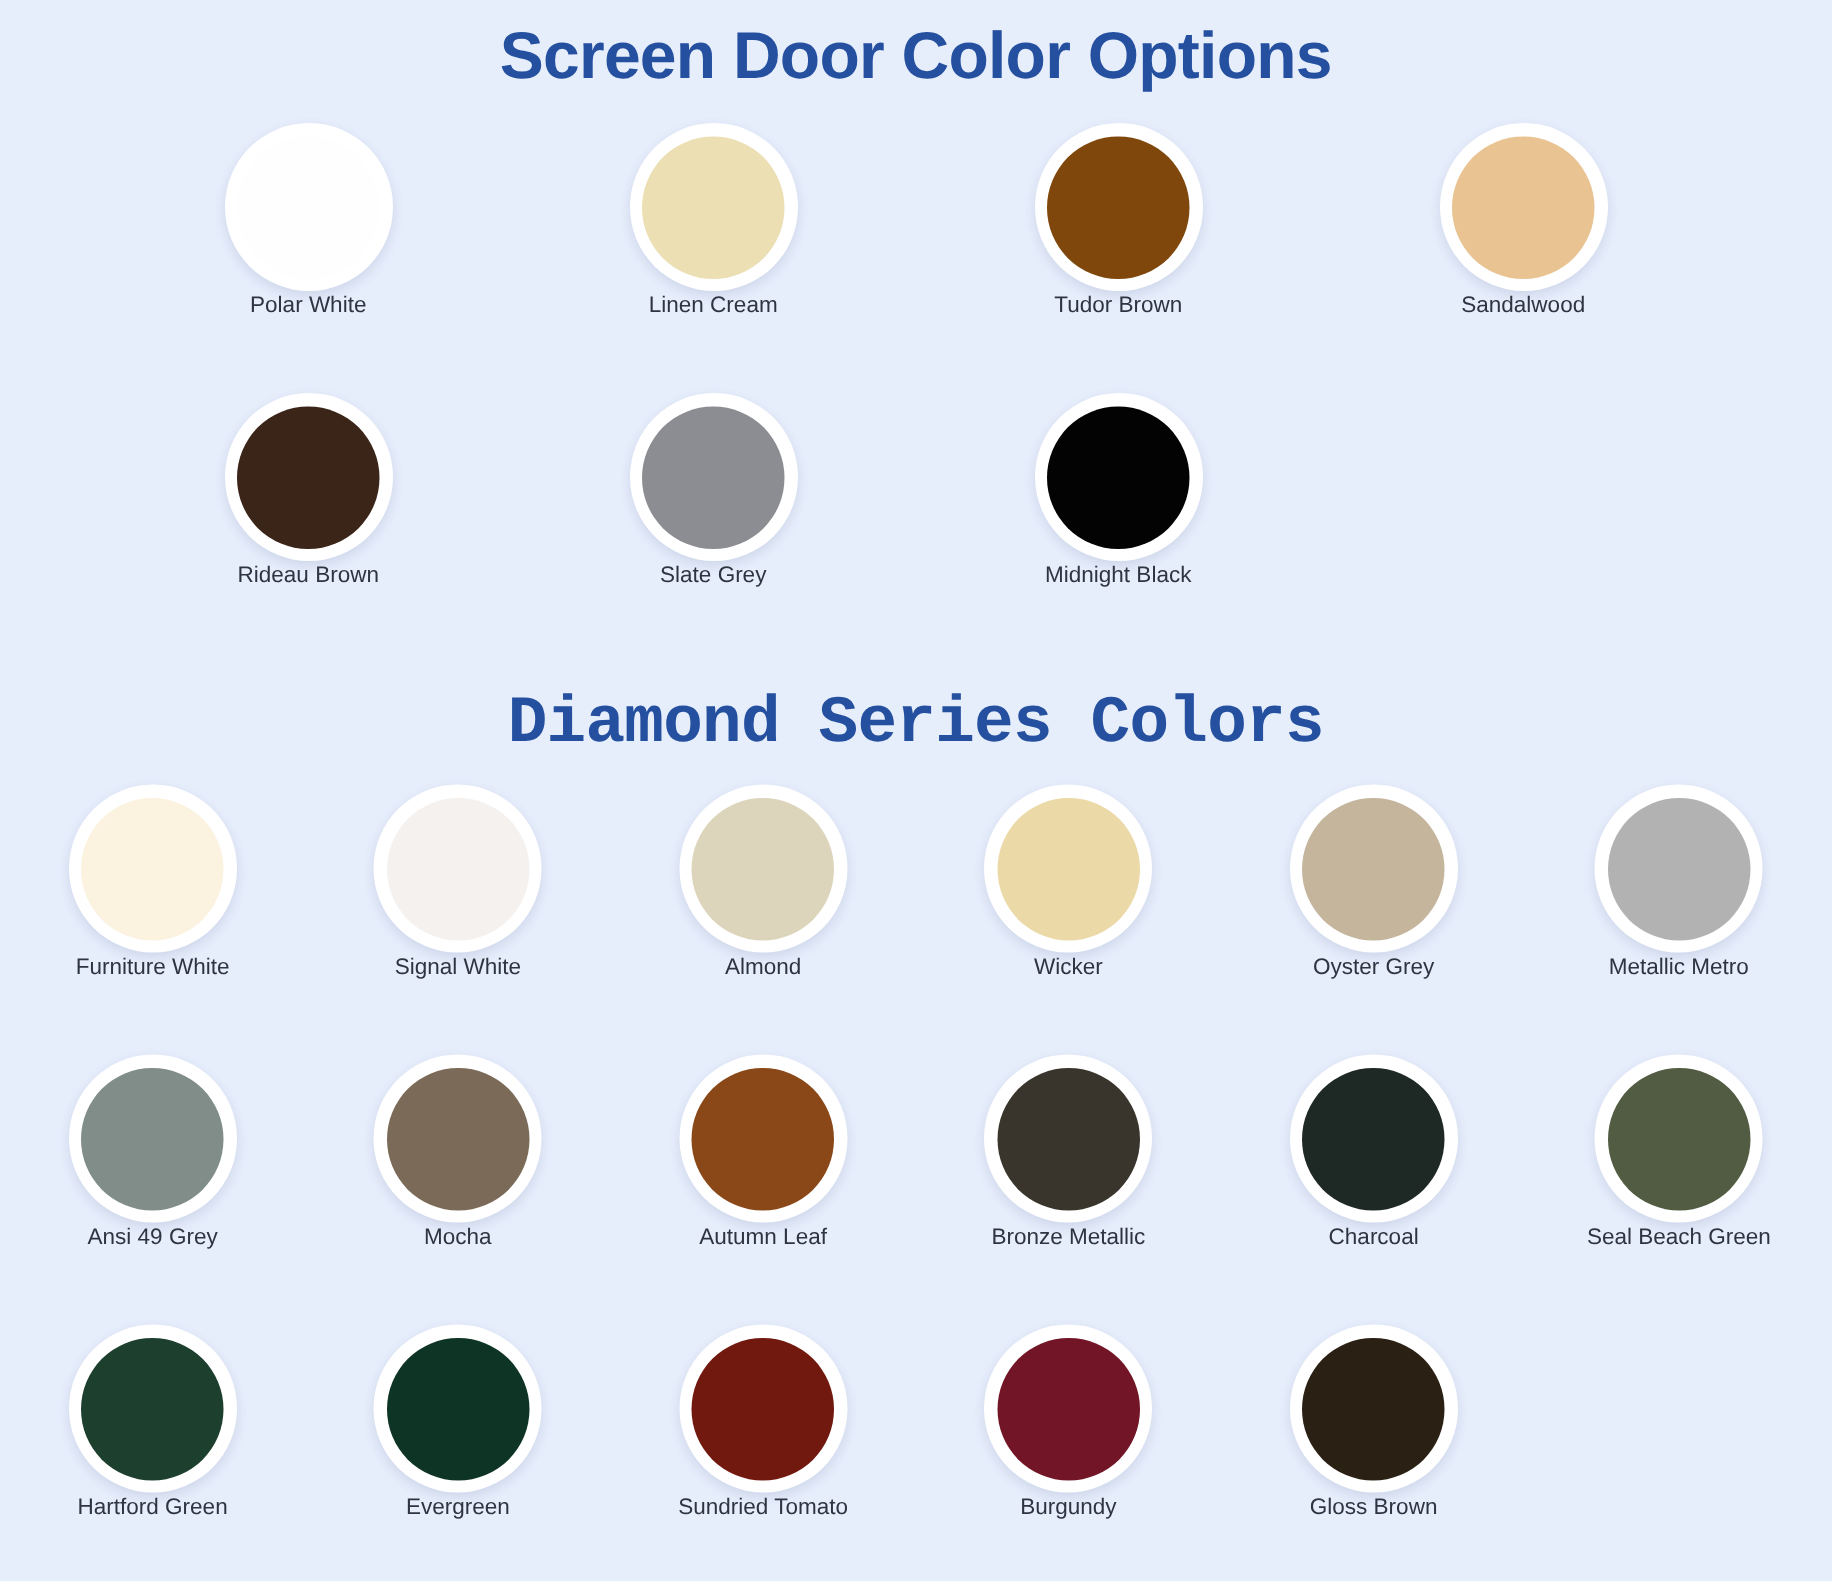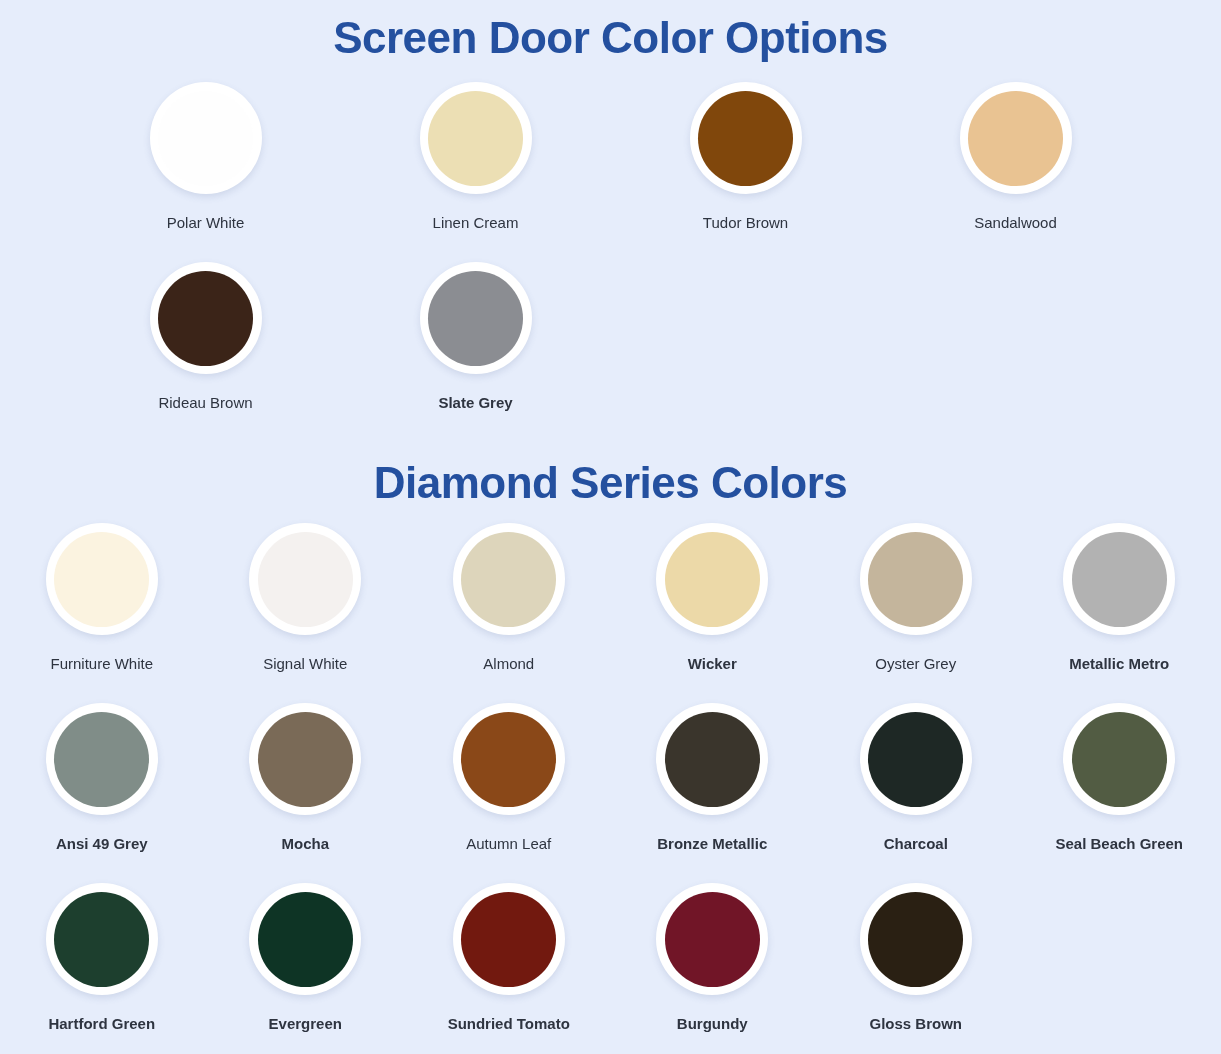--- a/index.html
+++ b/index.html
@@ -33,20 +33,21 @@
   }
   .title-screen-door {
     font-size: 44px;
     line-height: 44px;
     padding-top: 16px;
   }
   .title-diamond {
     font-size: 44px;
     line-height: 44px;
     padding-top: 19px;
+    font-family: Liberation Mono, monospace;
   }
 
   
   .grid {
     display: grid;
     justify-items: center;
   }
   .grid-screen-door {
     grid-template-columns: repeat(4, 1fr);
     width: 1080px;
@@ -84,27 +85,26 @@
     flex: none;
   }
   .chip {
     width: 95px;
     height: 95px;
     border-radius: 50%;
     flex: none;
   }
 
   .swatch-label {
-    margin-top: 19px;
     font-size: 15px;
     line-height: 19px;
     color: #2e3440;
     white-space: nowrap;
   }
-  .swatch-label.bold { font-weight: bold; }
+  .swatch-label.bold { font-weight: normal; }
 </style>
 </head>
 <body>
 
 <div class="page">
 
   <h1 class="section-title title-screen-door">Screen Door Color Options</h1>
 
   <div class="grid grid-screen-door" id="grid-screen-door">
       <div class="swatch-cell">
@@ -136,20 +136,26 @@
           <div class="chip" title="Rideau Brown" style="background: rgb(59, 36, 24);"></div>
         </div>
         <div class="swatch-label">Rideau Brown</div>
       </div>
       <div class="swatch-cell">
         <div class="chip-ring">
           <div class="chip" title="Slate Grey" style="background: rgb(139, 141, 146);"></div>
         </div>
         <div class="swatch-label bold">Slate Grey</div>
       </div>
+      <div class="swatch-cell">
+        <div class="chip-ring">
+          <div class="chip" title="Midnight Black" style="background: rgb(3, 3, 3);"></div>
+        </div>
+        <div class="swatch-label bold">Midnight Black</div>
+      </div>
     </div>
 
   <h1 class="section-title title-diamond">Diamond Series Colors</h1>
 
   <div class="grid grid-diamond" id="grid-diamond-series">
       <div class="swatch-cell">
         <div class="chip-ring">
           <div class="chip" title="Furniture White" style="background: rgb(251, 243, 224);"></div>
         </div>
         <div class="swatch-label">Furniture White</div>

